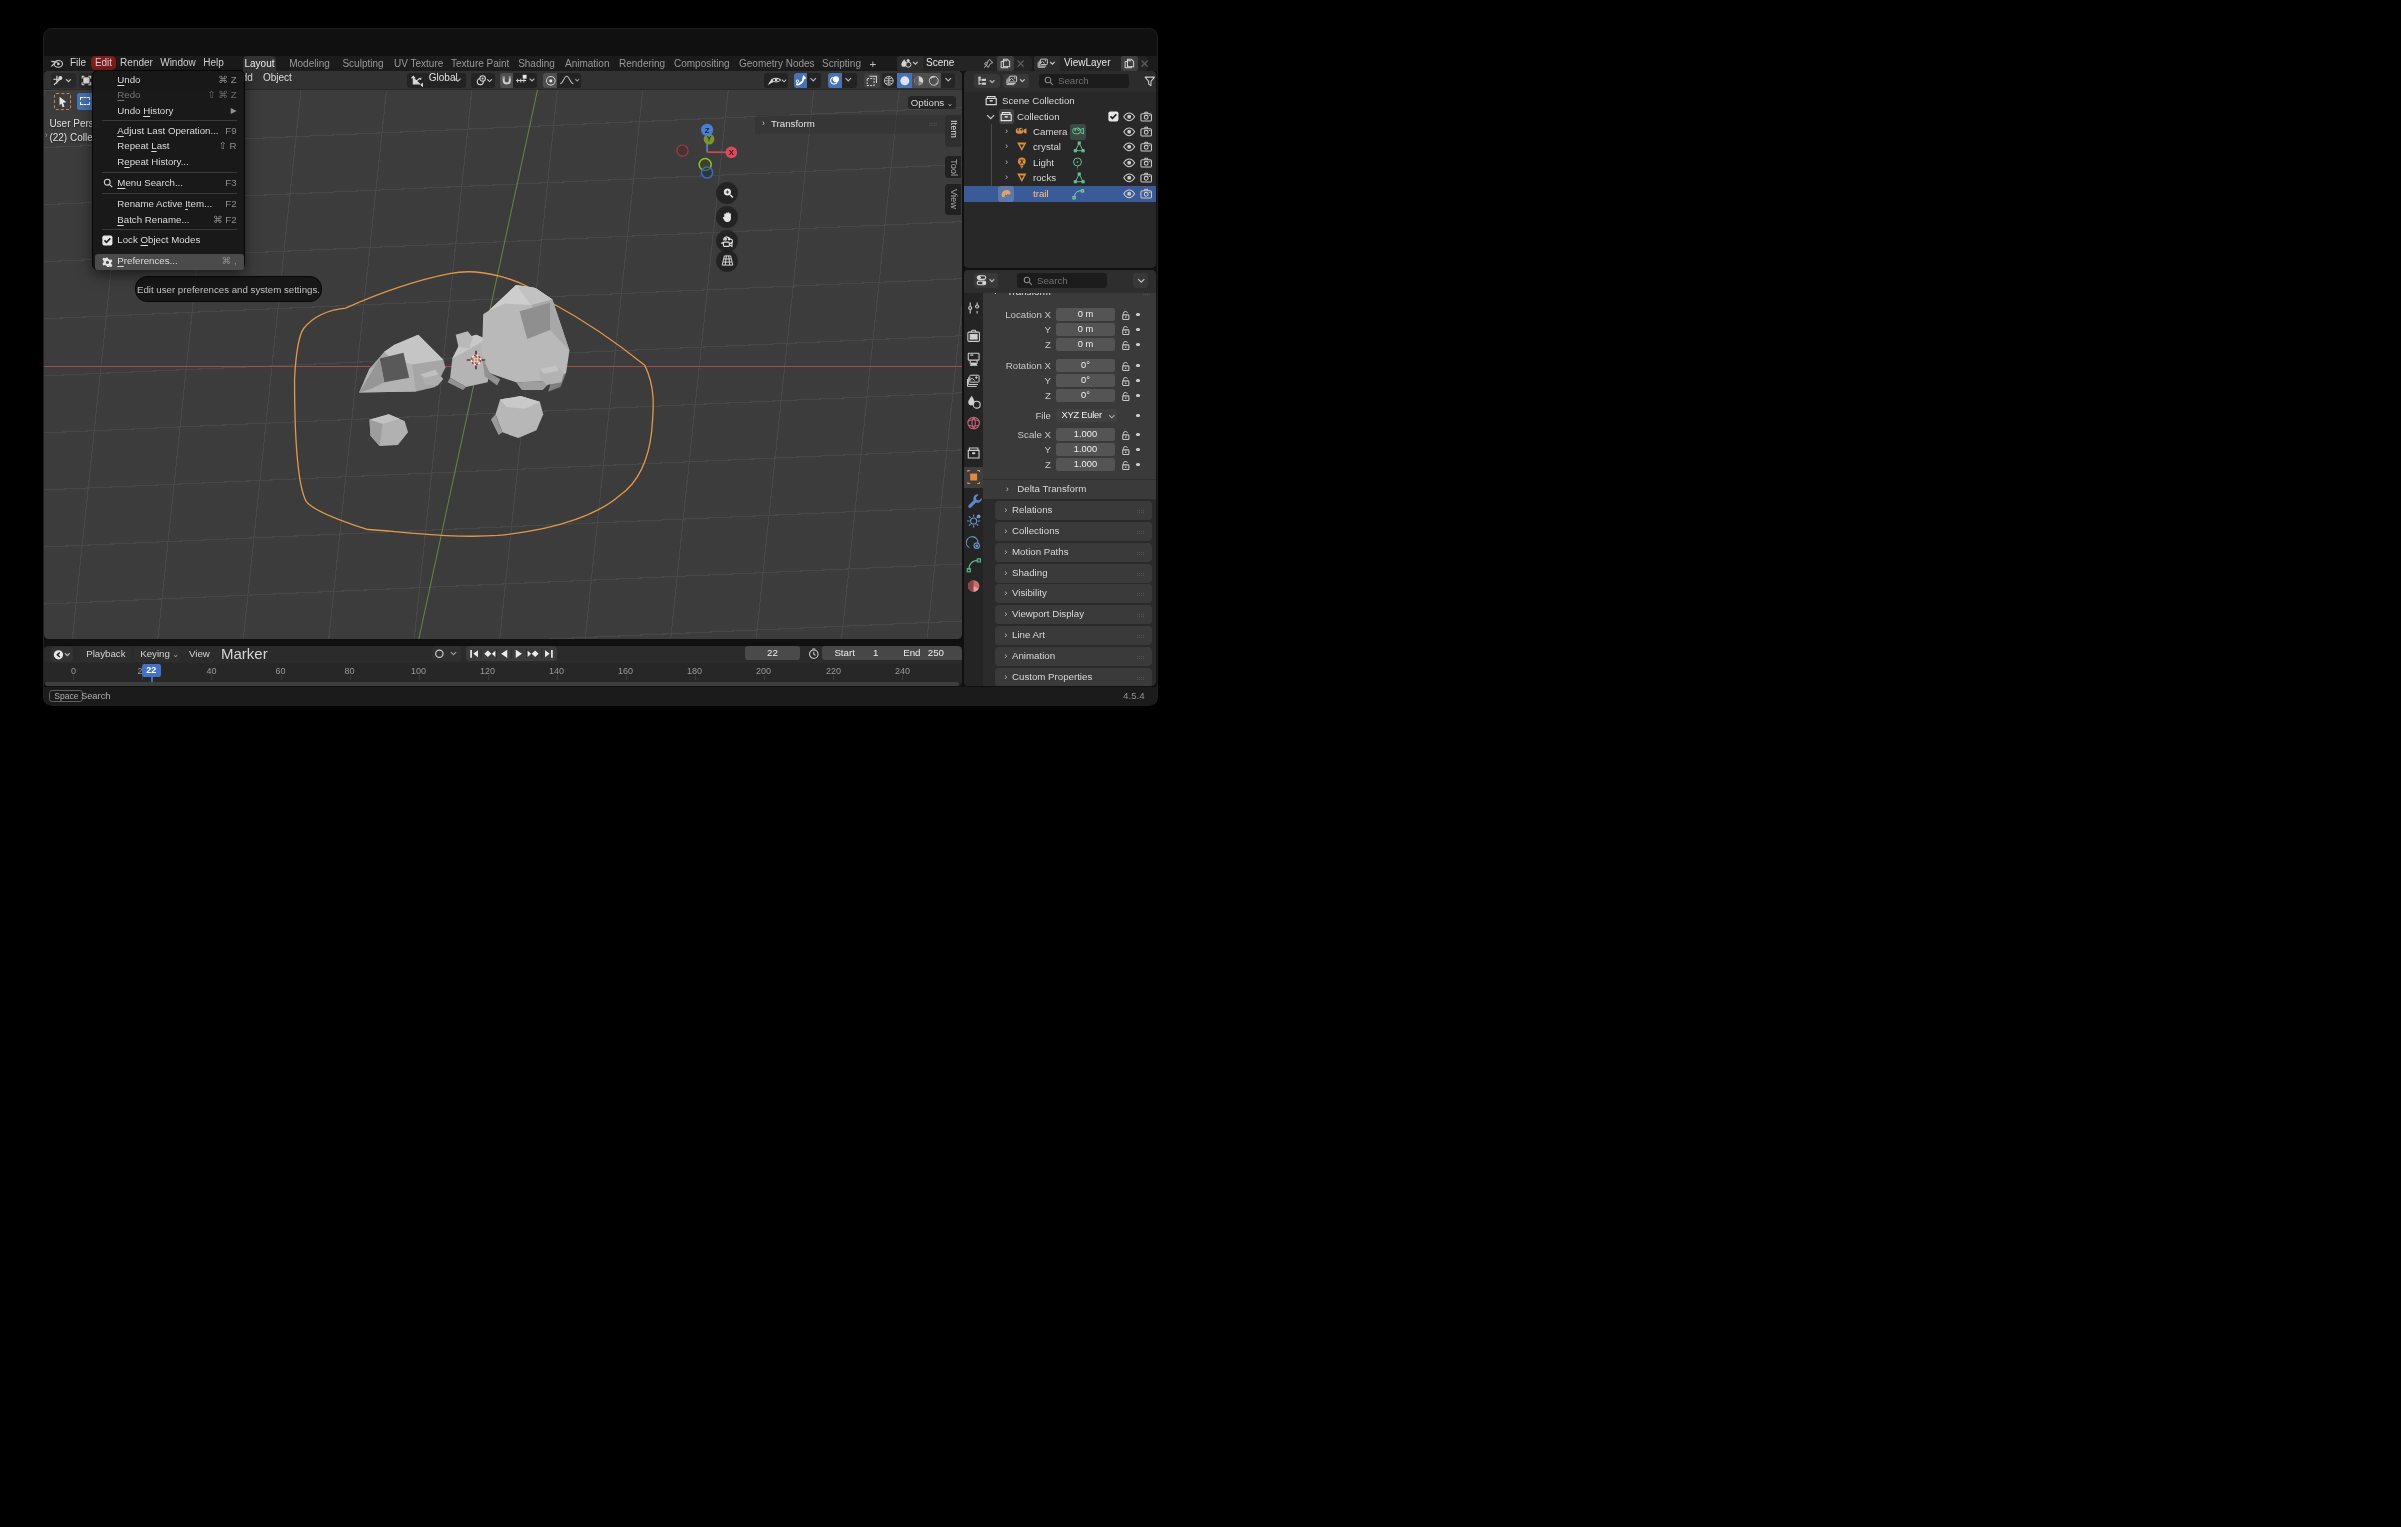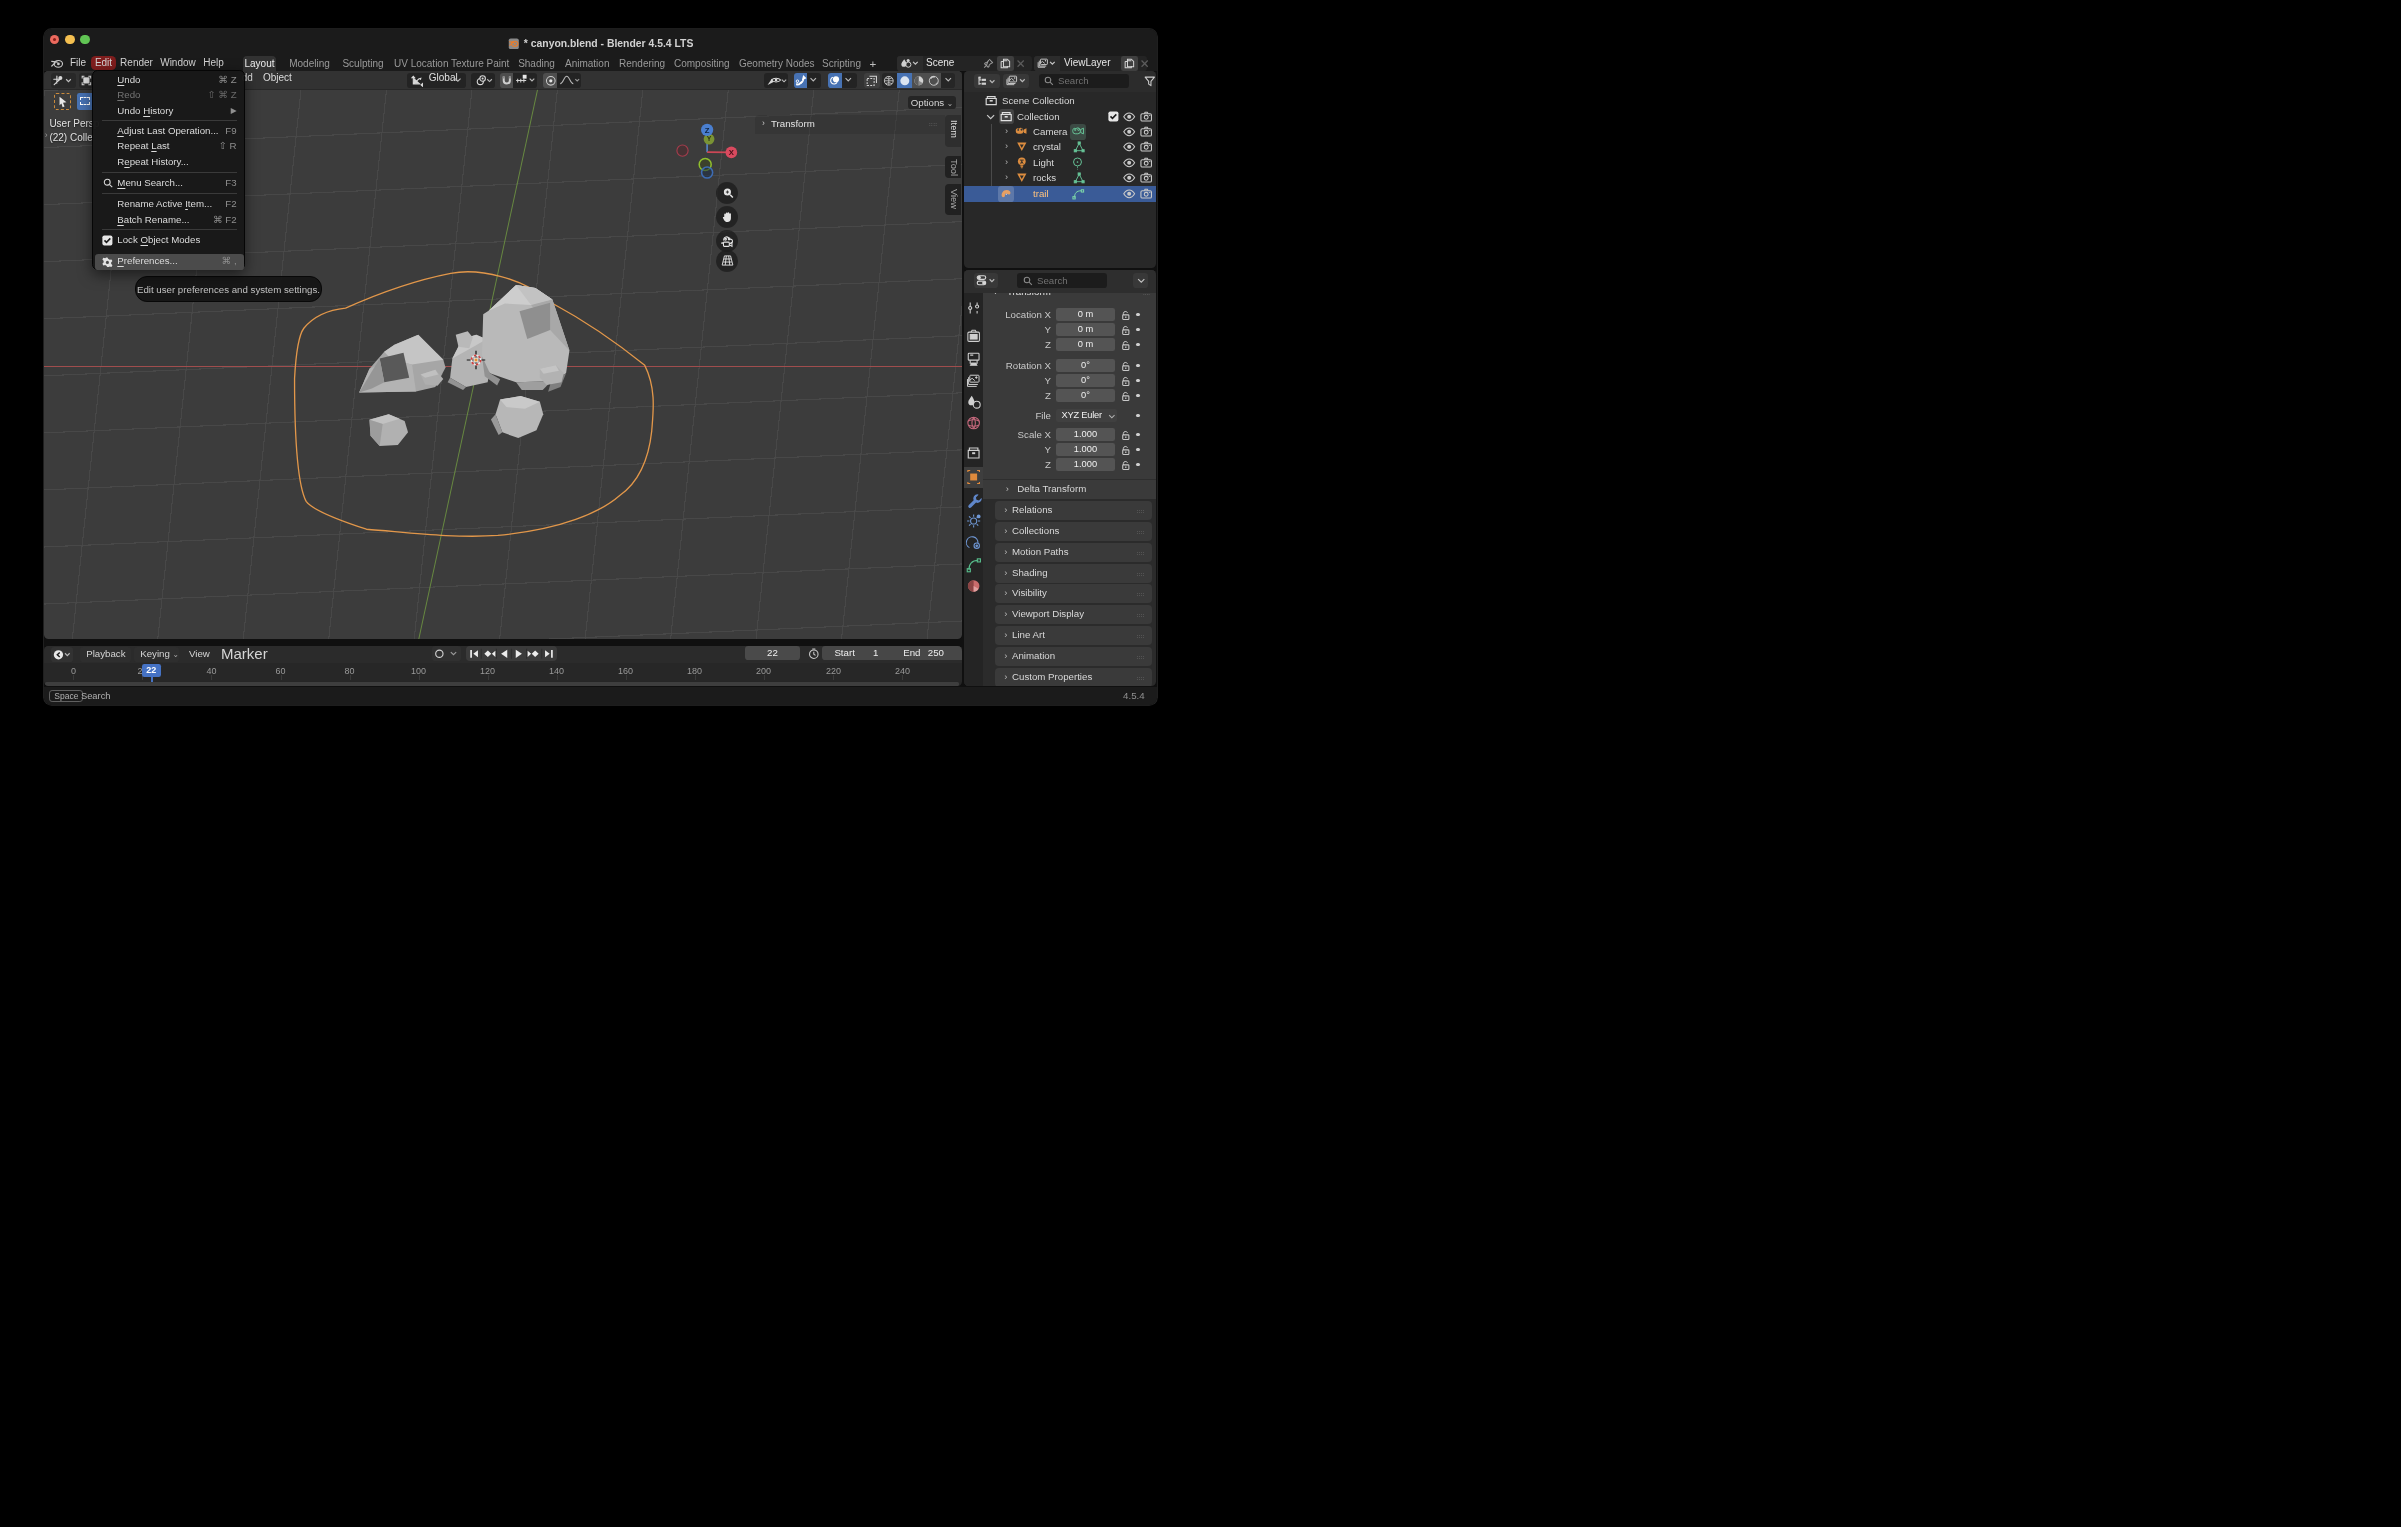--- a/index.html
+++ b/index.html
@@ -59,47 +59,35 @@
         <rect x="11.5" y="5" width="2" height="1.2" fill="#c9c9c9"></rect>
       </g>
     <g id="lockico">
         <path d="M3,6.5 v-2 a2.8,2.8 0 0 1 5.4,-0.8" fill="none" stroke="#c9c9c9" stroke-width="1.3"></path>
         <rect x="2.2" y="6.3" width="8" height="6" rx="1" fill="none" stroke="#c9c9c9" stroke-width="1.4"></rect>
         <rect x="5.4" y="8.4" width="1.6" height="2" fill="#c9c9c9"></rect>
       </g>
   </defs>
 </svg>
 <div id="win">
-  <div id="titlebar">
-    <div class="tl" style="left:5.8px;background:#ec6a5e;"></div>
-    <div class="abs" style="left:9px;top:9px;width:3.4px;height:3.4px;border-radius:50%;background:#891f1b;"></div>
-    <div class="tl" style="left:21px;background:#f4bf50;"></div>
-    <div class="tl" style="left:36px;background:#61c554;"></div>
-    <div id="title"><svg style="vertical-align:-2.3px;margin-right:4.6px;" width="11.6" height="11.6" viewBox="0 0 15 15">
-          <rect x="1" y="0.5" width="13" height="14" rx="2.5" fill="#8a8a8a"></rect>
-          <ellipse cx="8.6" cy="7.5" rx="4.2" ry="3.4" fill="none" stroke="#e87d2c" stroke-width="1.4"></ellipse>
-          <circle cx="8.7" cy="7.6" r="1.4" fill="#e87d2c"></circle>
-          <path d="M2.2,9.6 L6.5,5.6 M2,5 L7.5,5.7" stroke="#e87d2c" stroke-width="1.3" stroke-linecap="round" fill="none"></path>
-        </svg>* canyon.blend - Blender 4.5.4 LTS</div>
-  </div>
   <div id="menurow">
     <svg class="abs" style="left:7px;top:1.9px;" width="12.4" height="10.8" viewBox="0 0 19 15">
       <ellipse cx="11.2" cy="8.2" rx="6.4" ry="5.2" fill="none" stroke="#c8c8c8" stroke-width="1.7"></ellipse>
       <circle cx="11.4" cy="8.4" r="2.1" fill="#c8c8c8"></circle>
       <path d="M1.2,11.5 L8 5.2 M1,4.3 L9.5,5.5" stroke="#c8c8c8" stroke-width="1.8" stroke-linecap="round" fill="none"></path>
     </svg>
     <div class="mitem" style="left:25.5px;width:17px;">File</div>
     <div class="mitem" style="left:47px;width:25px;background:#7f1d1d;border-radius:4.6px;">Edit</div>
     <div class="mitem" style="left:76px;width:33px;">Render</div>
     <div class="mitem" style="left:116px;width:36px;">Window</div>
     <div class="mitem" style="left:157px;width:25px;">Help</div>
     <div class="wtab" style="left:199px;width:33px;background:#323232;border-radius:3.9px 3.9px 0 0;color:#ececec;">Layout</div>
     <div class="wtab" style="left:244px;width:43px;">Modeling</div>
     <div class="wtab" style="left:298px;width:42px;">Sculpting</div>
-    <div class="wtab" style="left:350px;width:45px;">UV Location</div>
+    <div class="wtab" style="left:350px;width:45px;">UV Texture</div>
     <div class="wtab" style="left:407px;width:56px;">Texture Paint</div>
     <div class="wtab" style="left:474px;width:37px;">Shading</div>
     <div class="wtab" style="left:521px;width:43px;">Animation</div>
     <div class="wtab" style="left:575px;width:43px;">Rendering</div>
     <div class="wtab" style="left:630px;width:54px;">Compositing</div>
     <div class="wtab" style="left:695px;width:71px;">Geometry Nodes</div>
     <div class="wtab" style="left:778px;width:39px;">Scripting</div>
     <div class="wtab" style="left:822px;width:14px;font-size:11.6px;color:#c0c0c0;">+</div>
     <div class="abs" style="left:853px;top:0px;width:135px;height:14.7px;background:#242424;border-radius:3.1px;"></div>
     <div class="abs" style="left:853px;top:0px;width:25.5px;height:14.7px;background:#2c2c2c;border-radius:3.1px 0 0 3.1px;"></div>

